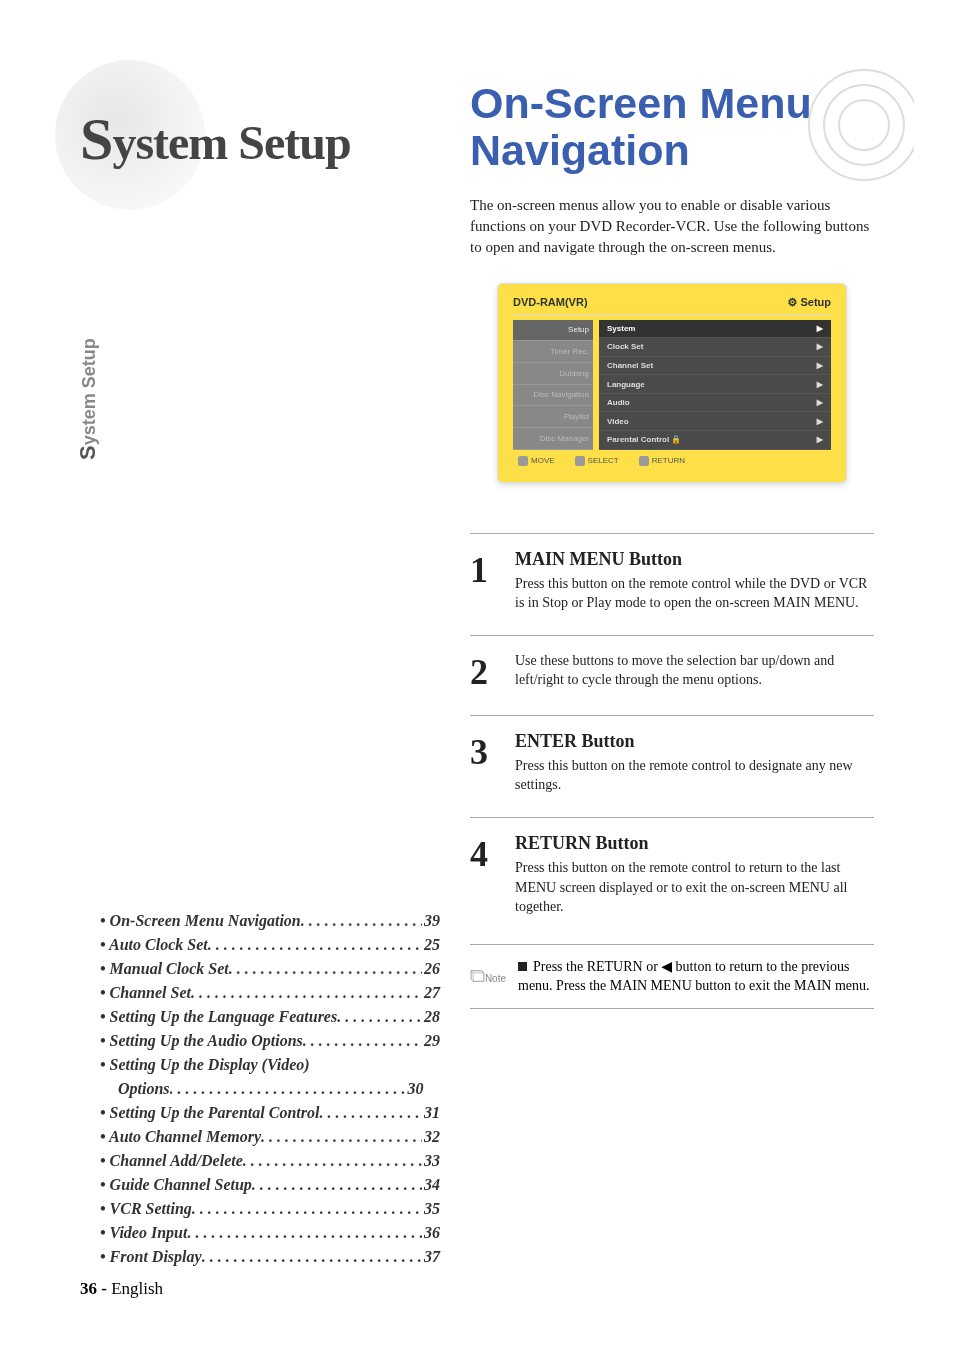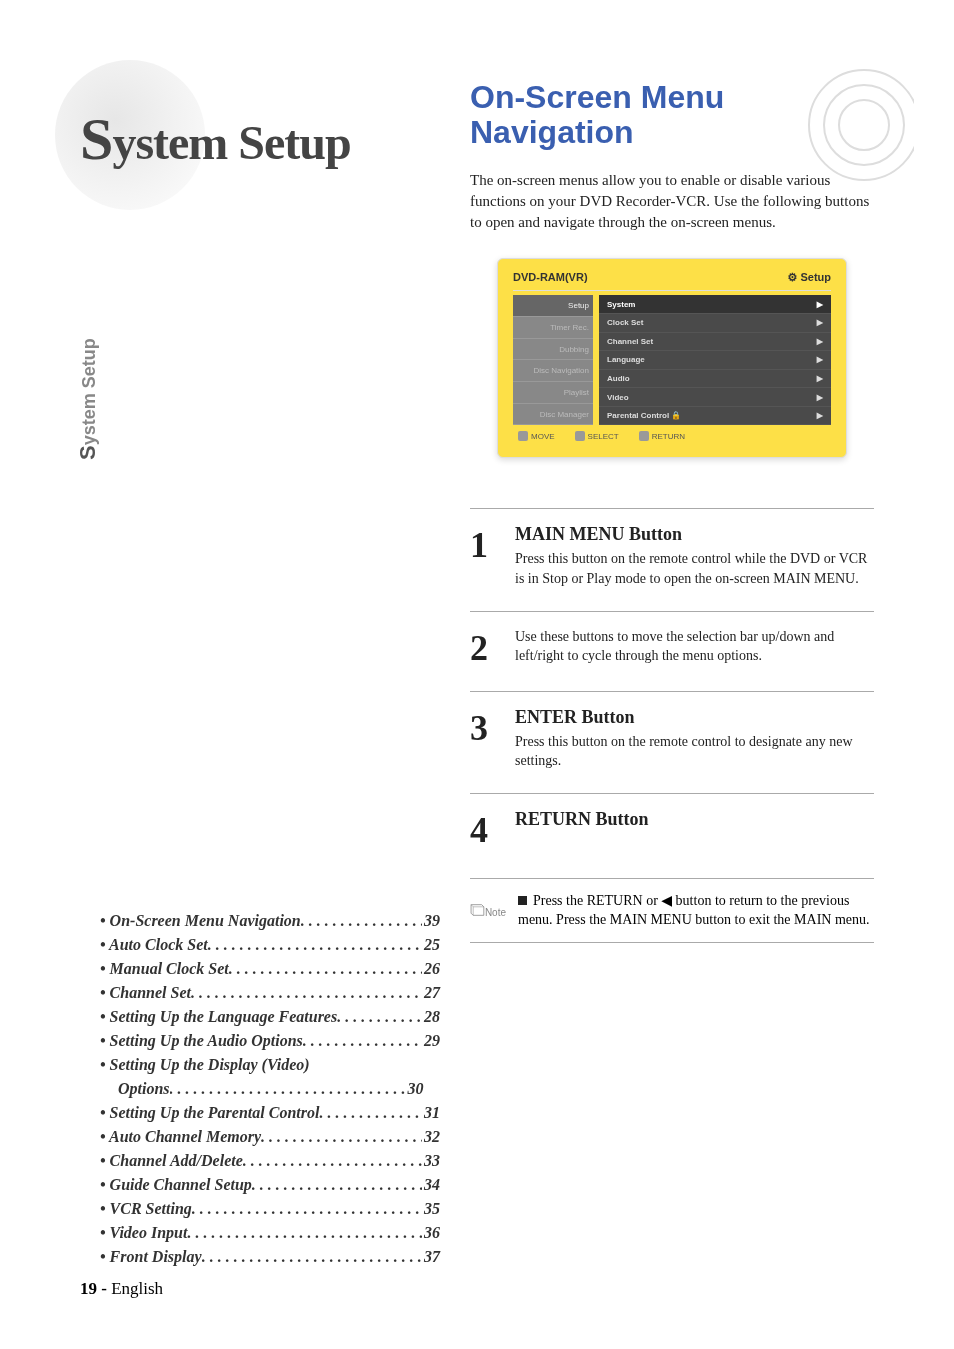--- a/index.html
+++ b/index.html
@@ -62,21 +62,21 @@
       font-size: 18px;
       font-weight: bold;
       color: #888;
     }
     .side-tab .highlight-s {
       font-size: 22px;
       color: #555;
     }
     .section-title {
       font-family: Arial, sans-serif;
-      font-size: 32px;
+      font-size: 43px;
       font-weight: bold;
       color: #3a5fb0;
       line-height: 1.1;
       margin-bottom: 20px;
     }
     .circle-deco-right {
       position: absolute;
       top: 60px;
       right: 40px;
       width: 130px;
@@ -474,35 +474,36 @@
           <div class="step-content">
             <div class="step-title">ENTER Button</div>
             <div class="step-desc">Press this button on the remote control to designate any new settings.</div>
           </div>
         </div>
         <hr class="step-divider">
         <div class="step">
           <div class="step-num">4</div>
           <div class="step-content">
             <div class="step-title">RETURN Button</div>
+            <div class="step-desc">Press this button on the remote control to return to the last MENU screen displayed or to exit the on-screen MENU all together.</div>
           </div>
         </div>
       </div>
 
     <div class="note-block">
       <div class="note-icon-area">
         <svg width="28" height="24" viewBox="0 0 28 24">
           <path d="M2 2 L22 2 L26 6 L26 22 L6 22 L2 18 Z" fill="none" stroke="#888" stroke-width="1.5"></path>
           <path d="M2 2 L6 6 L26 6 M6 6 L6 22" fill="none" stroke="#888" stroke-width="1"></path>
         </svg>
         <span class="note-label">Note</span>
       </div>
       <div class="note-text">
         <span class="note-bullet"></span><span>Press the RETURN or </span><span class="triangle-left">◀</span><span> button to return to the previous menu. Press the MAIN MENU button to exit the MAIN menu.</span>
       </div>
     </div>
   </div>
 </div>
 
 <div class="page-footer">
-  <span class="page-num">19 -</span>
+  <span class="page-num">36 -</span>
   <span>English</span>
 </div>
 
 </body></html>

